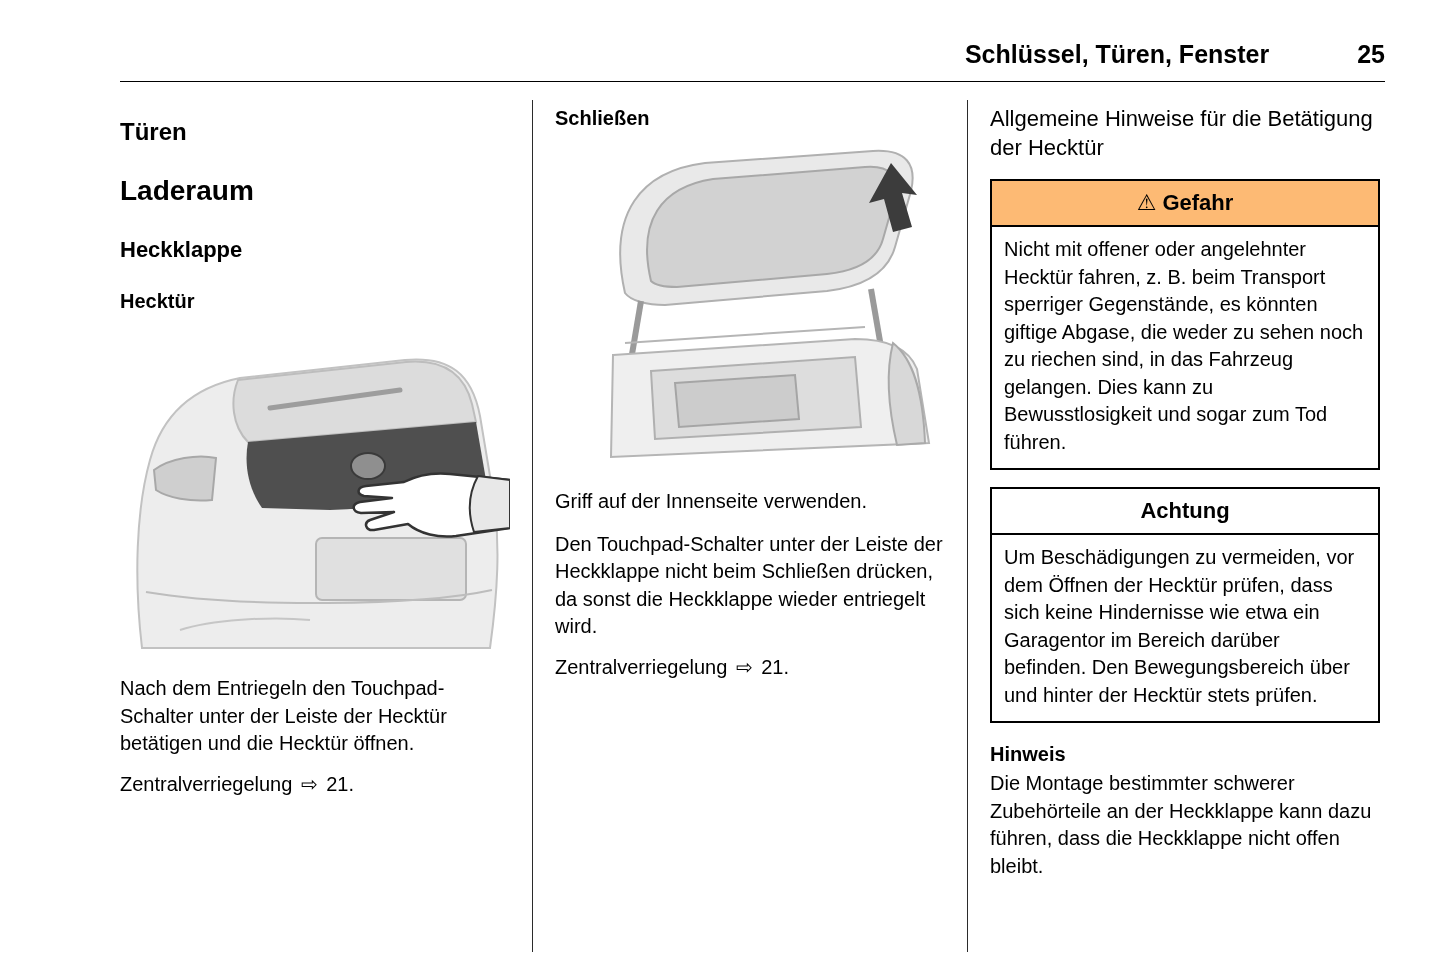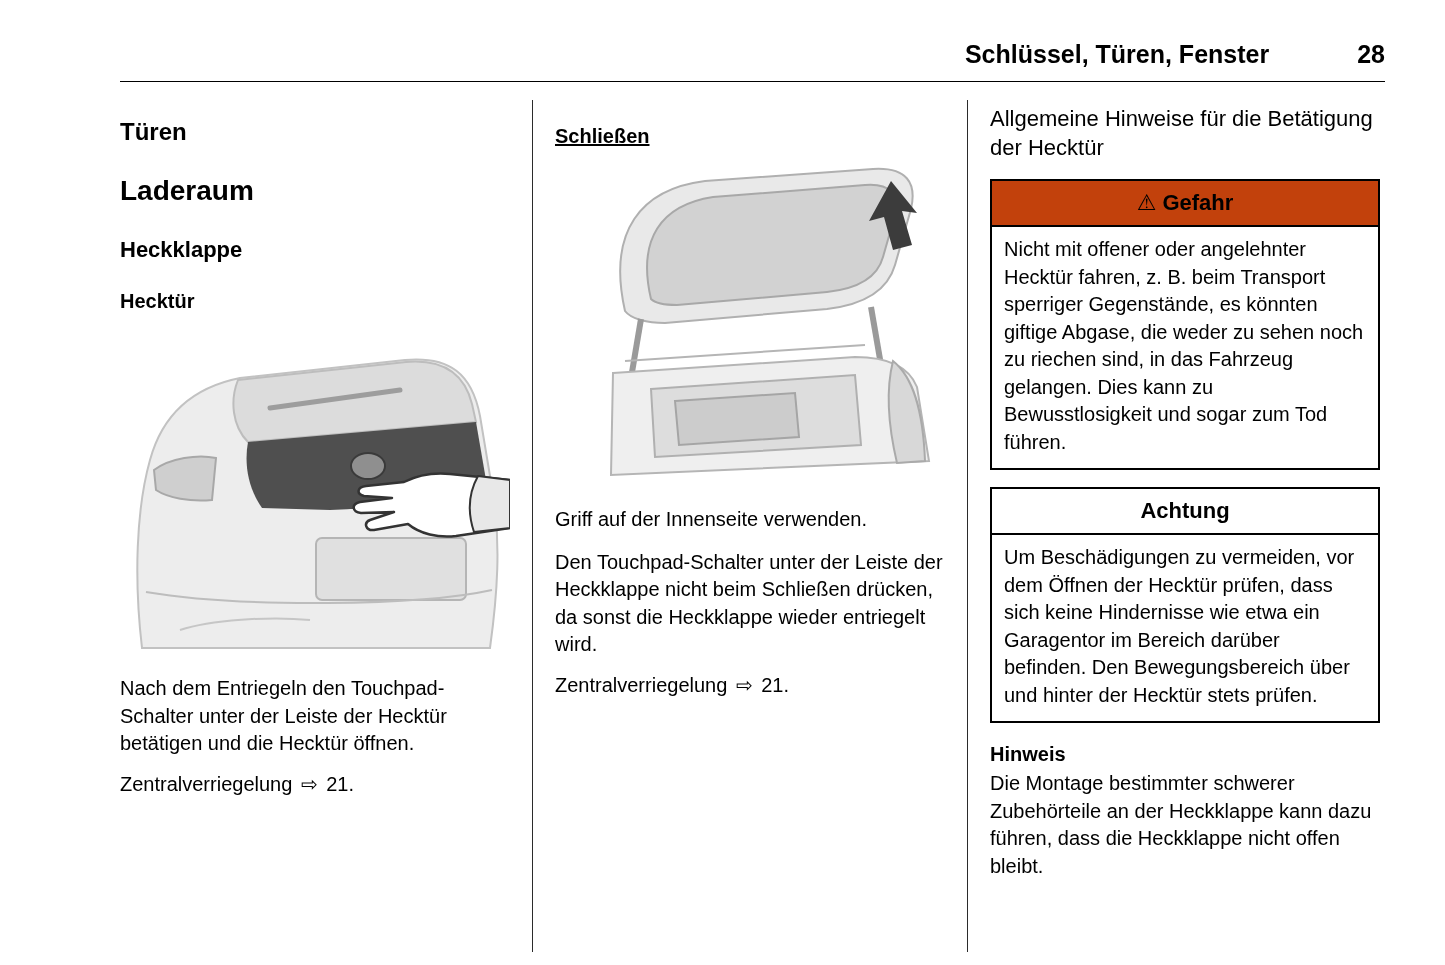--- a/index.html
+++ b/index.html
@@ -47,21 +47,21 @@
     width: 1px;
     background: #2b2b2b;
     margin: 0 22px;
   }
 
   
   .h-section { font-size: 24px; font-weight: bold; line-height: 40px; margin-top: 12px; }
   .h-sub     { font-size: 28px; font-weight: bold; line-height: 34px; margin-top: 22px; }
   .h-topic   { font-size: 22px; font-weight: bold; line-height: 27px; margin-top: 28px; }
   .h-step    { font-size: 20px; font-weight: bold; line-height: 25px; margin-top: 26px; }
-  .h-step.first { margin-top: 24px; text-decoration: underline; }
+  .h-step.first { margin-top: 6px; }
   .h-col3    { font-size: 22px; font-weight: normal; line-height: 29px; margin-top: 4px; }
 
   .body-p {
     font-size: 20px;
     line-height: 27.5px;
     margin-top: 15px;
   }
   .ref-line { margin-top: 13px; }
   .ref-arrow { padding: 0 3px; }
 
@@ -79,21 +79,21 @@
     border: 2px solid #000;
     margin-top: 17px;
   }
   .wbox-head {
     text-align: center;
     font-size: 22px;
     font-weight: bold;
     padding: 9px 6px;
     border-bottom: 2px solid #000;
   }
-  .wbox-head.danger { background: #c2410c; }
+  .wbox-head.danger { background: #fdba74; }
   .wbox-head .warn-icon { margin-right: 6px; font-weight: normal; }
   .wbox-body {
     padding: 9px 12px 12px 12px;
     font-size: 20px;
     line-height: 27.5px;
   }
 
   .note-title {
     font-size: 20px;
     font-weight: bold;
@@ -106,21 +106,21 @@
     margin-top: 2px;
   }
 </style>
 </head>
 <body>
 
 <div class="page">
 
   <div class="header">
     <span class="chapter">Schlüssel, Türen, Fenster</span>
-    <span class="pagenum">28</span>
+    <span class="pagenum">25</span>
   </div>
 
   <div class="columns">
 
     <div class="col">
       <div class="h-section">Türen</div>
       <div class="h-sub">Laderaum</div>
       <div class="h-topic">Heckklappe</div>
       <div class="h-step">Hecktür</div>
 

